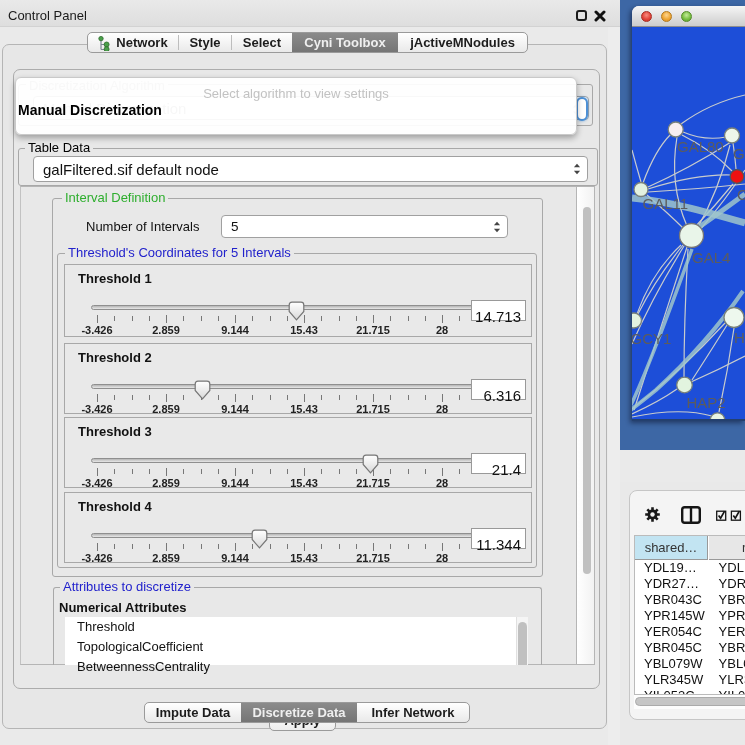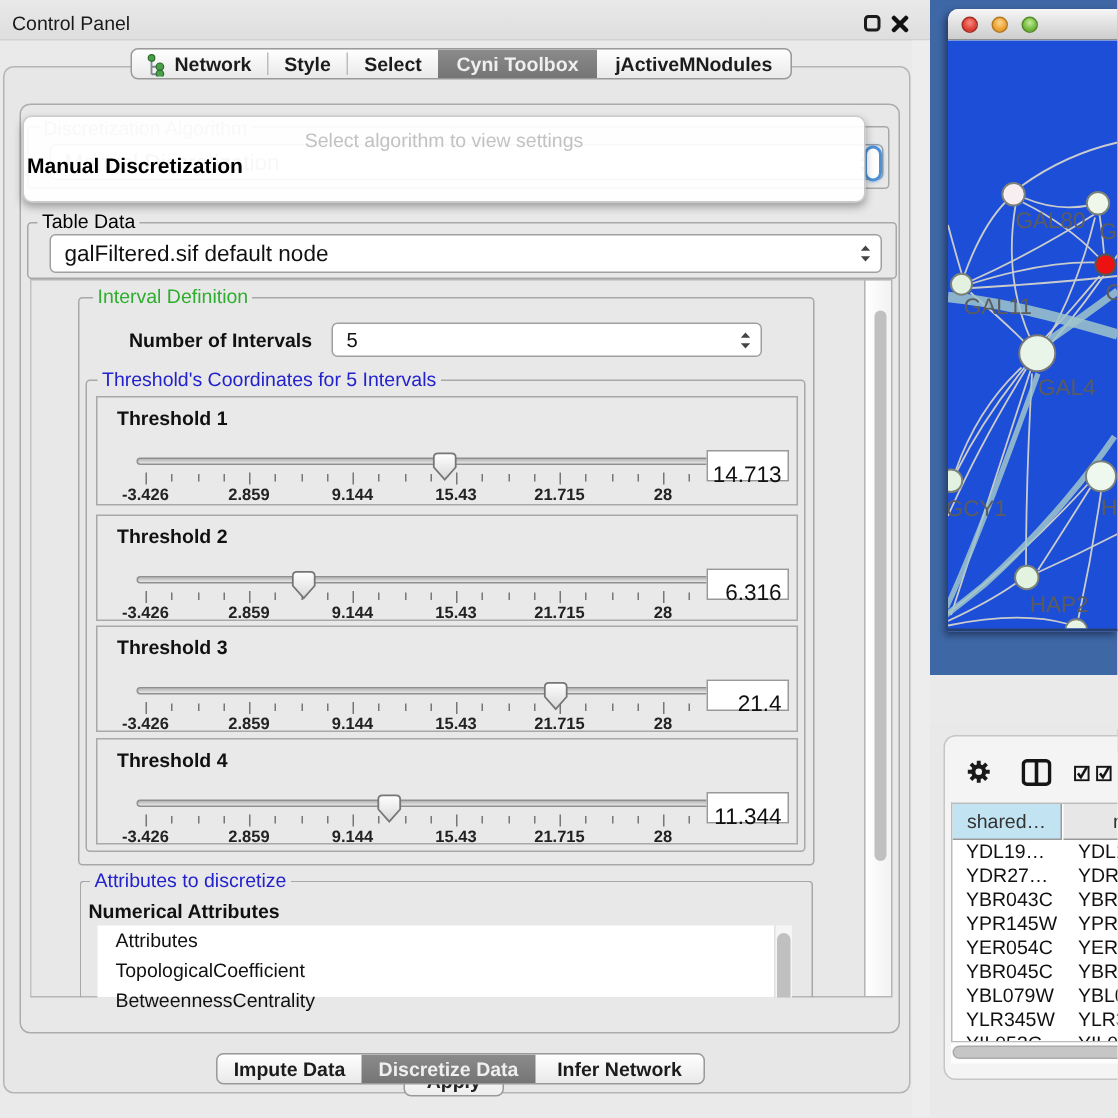--- a/index.html
+++ b/index.html
@@ -102,21 +102,21 @@
     </svg></div>
 
 <div class="abs" style="left:20px;top:186px;width:556px;height:479px;border-top:1px solid #b5b5b5;border-bottom:1px solid #b5b5b5;border-left:1px solid #c2c2c2"></div>
 
 <div class="abs" style="left:576px;top:186px;width:19px;height:479px;background:linear-gradient(90deg,#ffffff,#f2f2f2);border:1px solid #b5b5b5"></div>
 <div class="abs sbv" style="left:583px;top:207px;width:8px;height:367px"></div>
 
 <div class="group" style="left:52px;top:198px;width:491px;height:379px">
     <div class="lbl" style="left:9px;color:#2eae2e">Interval Definition</div>
   </div>
-<div class="abs" style="left:86px;top:219px;font-size:13px;font-weight:bold;color:#111">Number of Intervals</div>
+<div class="abs" style="left:86px;top:219px;font-size:13px;font-weight:normal;color:#111">Number of Intervals</div>
 <div class="abs combo" style="left:221px;top:215px;width:287px;height:23px;font-size:13.5px">5<svg class="arr" viewBox="0 0 9 14">
       <path d="M4.5,1 L8,5 L1,5 Z" fill="#444"></path>
       <path d="M4.5,13 L8,9 L1,9 Z" fill="#444"></path>
     </svg></div>
 
 <div class="group" style="left:57px;top:253px;width:480px;height:315px">
     <div class="lbl" style="left:7px;color:#2222cc">Threshold's Coordinates for 5 Intervals</div>
   </div>
 
 <div id="thresholds">
@@ -296,21 +296,21 @@
       </svg>
       <div class="vbox">11.344</div>
     </div>
   </div>
 
 <div class="group" style="left:53px;top:587px;width:489px;height:78px;border-bottom:none;border-radius:3px 3px 0 0">
     <div class="lbl" style="color:#2222cc">Attributes to discretize</div>
   </div>
 <div class="abs" style="left:59px;top:600px;font-size:13px;font-weight:bold;color:#111">Numerical Attributes</div>
 <div class="abs" id="attrlist">
-  <div class="it">Attributes</div>
+  <div class="it">Threshold</div>
   <div class="it">TopologicalCoefficient</div>
   <div class="it">BetweennessCentrality</div>
 </div>
 <div class="abs" style="left:516px;top:617px;width:12px;height:48px;background:#f5f5f5;border-left:1px solid #e0e0e0"></div>
 <div class="abs sbv" style="left:518px;top:622px;width:9px;height:43px;border-radius:5px 5px 0 0"></div>
 
 <div class="abs" id="apply">Apply</div>
 
 <div class="abs tabstrip" id="bottabs">
   <div class="seg" style="width:96px;padding:0">Impute Data</div>

